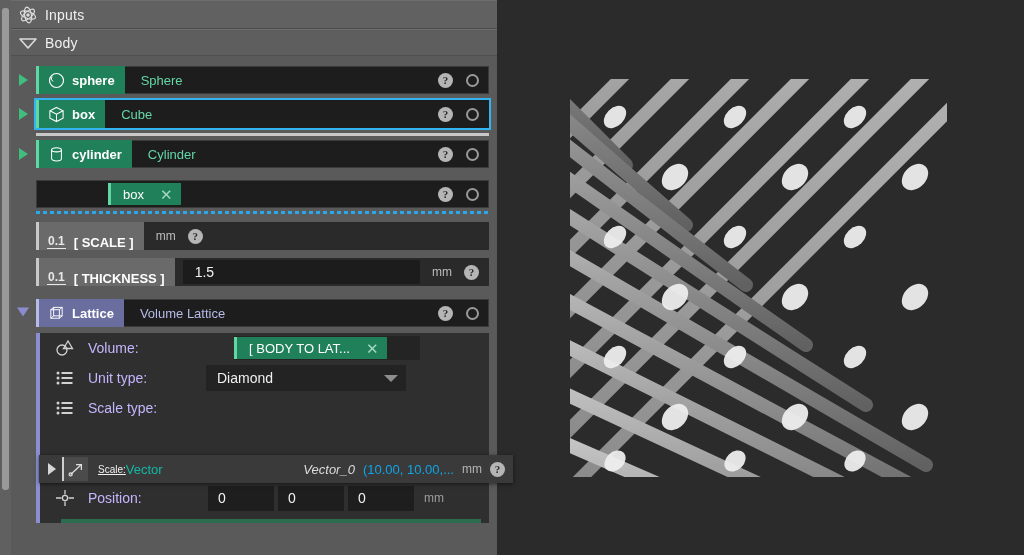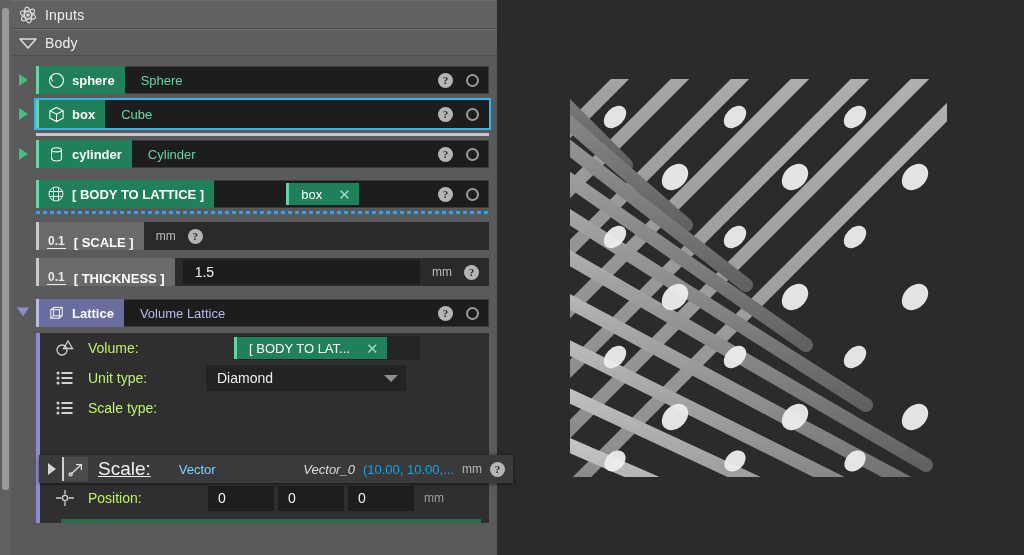--- a/index.html
+++ b/index.html
@@ -138,21 +138,21 @@
     position:absolute;left:0;top:0;bottom:0;width:4px;background:#8b8fd2;
   }
   .prow {
     position:relative; height:30px; display:flex; align-items:center;
     padding-left:16px;
   }
   .pico {
     width:26px;height:22px;display:flex;align-items:center;justify-content:center;
     margin-right:10px;flex:0 0 auto;
   }
-  .plabel { color:#bef264;font-size:14px;width:118px;flex:0 0 auto; }
+  .plabel { color:#c4b5fd;font-size:14px;width:118px;flex:0 0 auto; }
   .pval-chip { width:186px; height:24px; background:#242424; display:flex; align-items:center;margin-left:28px; }
   .pselect {
     width:200px;height:26px;background:#232323;display:flex;align-items:center;
     padding:0 8px 0 11px;color:#f0f0f0;font-size:14px;
   }
   .pselect .caret {
     margin-left:auto;width:0;height:0;border-left:7px solid transparent;
     border-right:7px solid transparent;border-top:7px solid #8e8e8e;
   }
   .numcell {
@@ -170,22 +170,22 @@
   }
   .scalerow .tri-s {
     width:0;height:0;border-left:8px solid #d6d6d6;
     border-top:6px solid transparent;border-bottom:6px solid transparent;
     margin-left:9px;margin-right:6px;
   }
   .scalerow .sico {
     width:26px;height:24px;background:#4b4b4b;display:flex;align-items:center;
     justify-content:center;border-left:2px solid #cfcfcf;margin-right:10px;
   }
-  .scalerow .slbl { color:#f0f0f0;font-size:19px;margin-right:28px;text-decoration:underline; }
-  .scalerow .svtype { color:#7dd3fc;font-size:13px; }
+  .scalerow .slbl { color:#f0f0f0;font-size:10px;margin-right:0;text-decoration:underline; }
+  .scalerow .svtype { color:#14b8a6;font-size:13px; }
   .scalerow .sval {
     margin-left:auto;display:flex;align-items:center;gap:8px;padding-right:8px;
   }
   .scalerow .vecname { font-style:italic;color:#dcdcdc;font-size:13px; }
   .scalerow .vecnums { color:#0ea5e9;font-size:13px; }
   .scalerow .vecunit { color:#b5b5b5;font-size:12px; }
 
   .bottomstrip {
     position:absolute;left:25px;right:8px;bottom:0;height:4px;background:#2b6b4e;
   }
@@ -367,30 +367,20 @@
           <span class="spacer"></span>
           <span class="rowicons">
             <span class="qmark">?</span>
             <span class="ring"></span>
           </span>
         </div>
       </div>
 
       <div class="rowwrap" style="height:37px;margin-top:4px;">
         <div class="node">
-          <span class="badge">
-            <span class="gi">
-              <svg width="18" height="18" viewBox="0 0 18 18" fill="none" stroke="#e9f5ef" stroke-width="1">
-                <circle cx="9" cy="9" r="7"></circle>
-                <path d="M2.4 6.5 L15.6 6.5 M2.4 11.5 L15.6 11.5"></path>
-                <path d="M6.5 2.3 L6.5 15.7 M11.5 2.3 L11.5 15.7"></path>
-              </svg>
-            </span>
-            <span>[ BODY TO LATTICE ]</span>
-          </span>
           <span style="width:72px"></span>
           <span class="chip">
             <span>box</span>
             <span class="x">✕</span>
           </span>
           <span class="spacer"></span>
           <span class="rowicons">
             <span class="qmark">?</span>
             <span class="ring"></span>
           </span>

